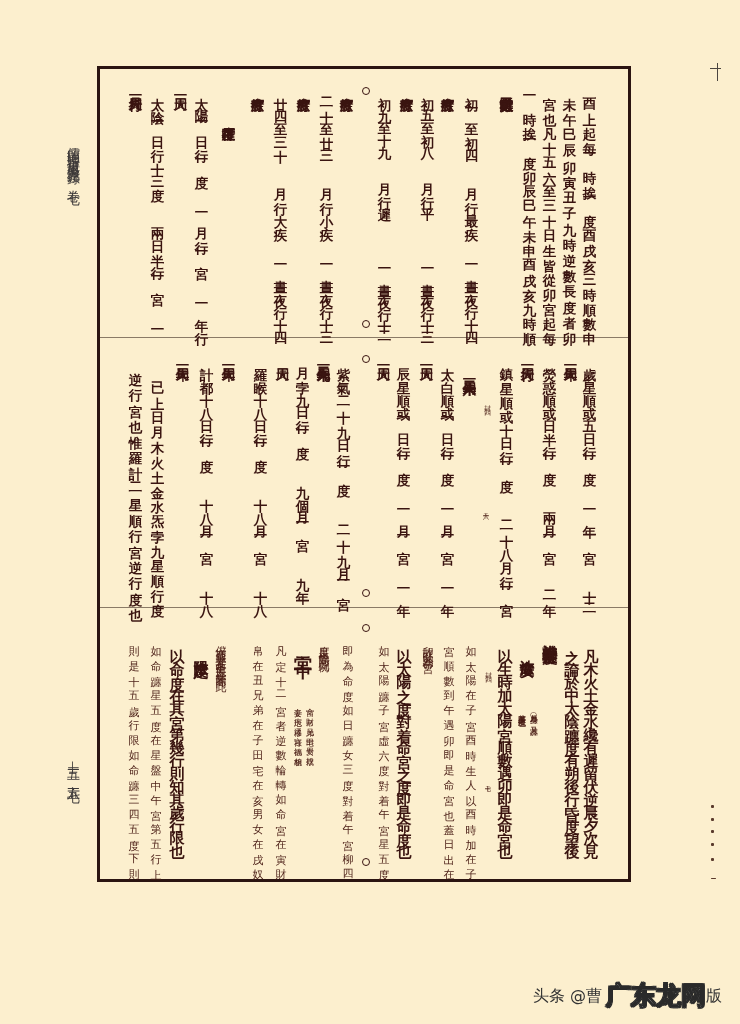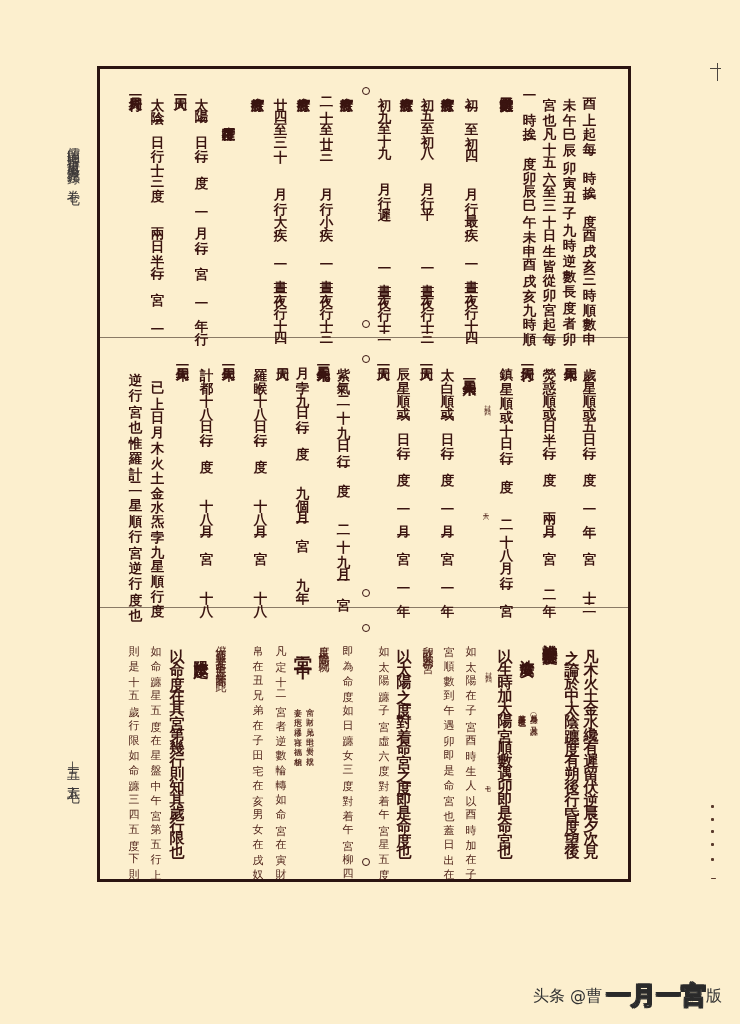--- a/index.html
+++ b/index.html
@@ -160,15 +160,15 @@
   <div class="col small jb" style="left:248px;top:637px">帛在丑兄弟在子田宅在亥男女在戌奴</div>
   <div class="col smallnat" style="left:211px;top:637px">僕在酉妻妾在申疾厄在未餘同此</div>
   <div class="col bignat" style="left:192px;top:650px">定限度法</div>
   <div class="col big jb" style="left:168px;top:637px">以命度在其宮第幾行則知其歲行限也</div>
   <div class="col small jb" style="left:146px;top:637px">如命躔星五度在星盤中午宮第五行上</div>
   <div class="col small jb" style="left:124px;top:637px">則是十五歲行限如命躔三四五度下則</div>
 </div>
 
 <div>
   <span class="wm-source">头条 @曹</span>
-  <span class="wm-overlay">一月一宮</span>
+  <span class="wm-overlay">广东龙网</span>
   <span class="wm-suffix">版</span>
 </div>
 
 </body></html>

